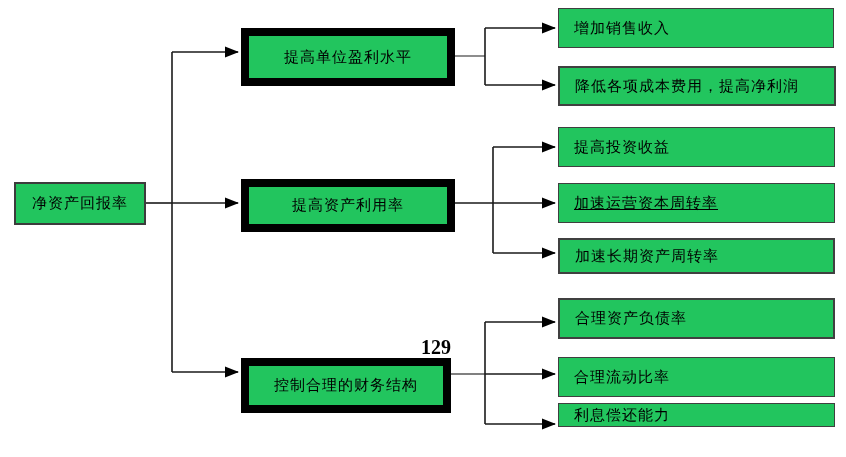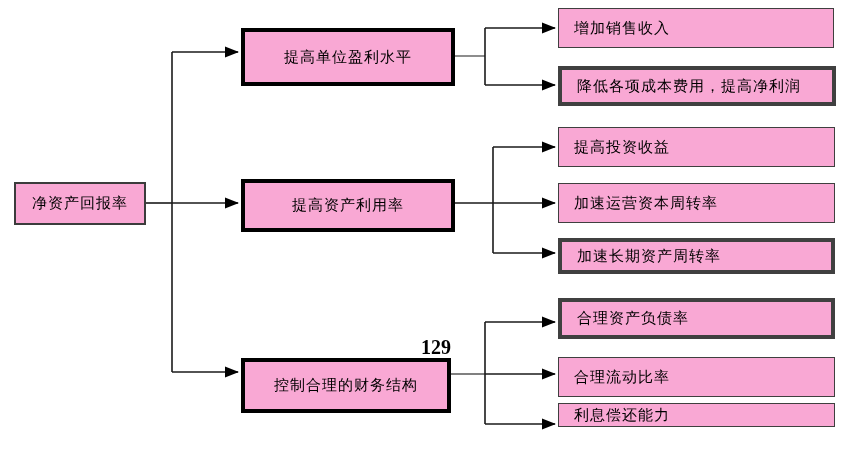--- a/index.html
+++ b/index.html
@@ -18,34 +18,34 @@
   .connectors {
     position: absolute;
     left: 0;
     top: 0;
     width: 846px;
     height: 457px;
   }
   .node {
     position: absolute;
     box-sizing: border-box;
-    background: #f9a8d4;
+    background: #22c55e;
     color: #000000;
     font-size: 15px;
     letter-spacing: 1px;
     display: flex;
     align-items: center;
     white-space: nowrap;
   }
   .node.center { justify-content: center; }
   .node.leftpad { justify-content: flex-start; padding-left: 15px; }
   .node.b-dark  { border: 2px solid #3c3c3c; }
-  .node.b-mid   { border: 4px solid #000000; font-family: Liberation Mono, monospace; }
+  .node.b-mid   { border: 8px solid #000000; font-family: Liberation Mono, monospace; }
   .node.b-leaf  { border: 1.5px solid #3f3f3f; }
-  .node.b-leaf-gray { border: 4px solid #404040; }
+  .node.b-leaf-gray { border: 2px solid #404040; }
   .page-num {
     position: absolute;
     left: 421px;
     top: 336px;
     font-family: "Liberation Serif", "DejaVu Serif", serif;
     font-weight: bold;
     font-size: 20px;
     color: #000000;
     z-index: 3;
   }
@@ -95,21 +95,21 @@
   <div class="node center b-mid" style="left:241px; top:358px; width:210px; height:55px;">控制合理的财务结构</div>
 
   <div class="node center b-mid" style="left:241px; top:179px; width:214px; height:53px;">提高资产利用率</div>
 
   <div class="node leftpad b-leaf" style="left:558px; top:8px; width:276px; height:40px;">增加销售收入</div>
 
   <div class="node leftpad b-leaf-gray" style="left:558px; top:66px; width:278px; height:40px;">降低各项成本费用，提高净利润</div>
 
   <div class="node leftpad b-leaf" style="left:558px; top:127px; width:277px; height:40px;">提高投资收益</div>
 
-  <div class="node leftpad b-leaf" style="left:558px; top:183px; width:277px; height:40px;">加速运营资本周转率</div>
+  <div class="node leftpad b-leaf" style="left:558px; top:183px; width:277px; height:40px;text-decoration:underline;">加速运营资本周转率</div>
 
   <div class="node leftpad b-leaf-gray" style="left:558px; top:238px; width:277px; height:36px;">加速长期资产周转率</div>
 
   <div class="node leftpad b-leaf-gray" style="left:558px; top:298px; width:277px; height:41px;">合理资产负债率</div>
 
   <div class="node leftpad b-leaf" style="left:558px; top:357px; width:277px; height:40px;">合理流动比率</div>
 
   <div class="node leftpad b-leaf" style="left:558px; top:403px; width:277px; height:24px;">利息偿还能力</div>
 
   <div class="page-num">129</div>

